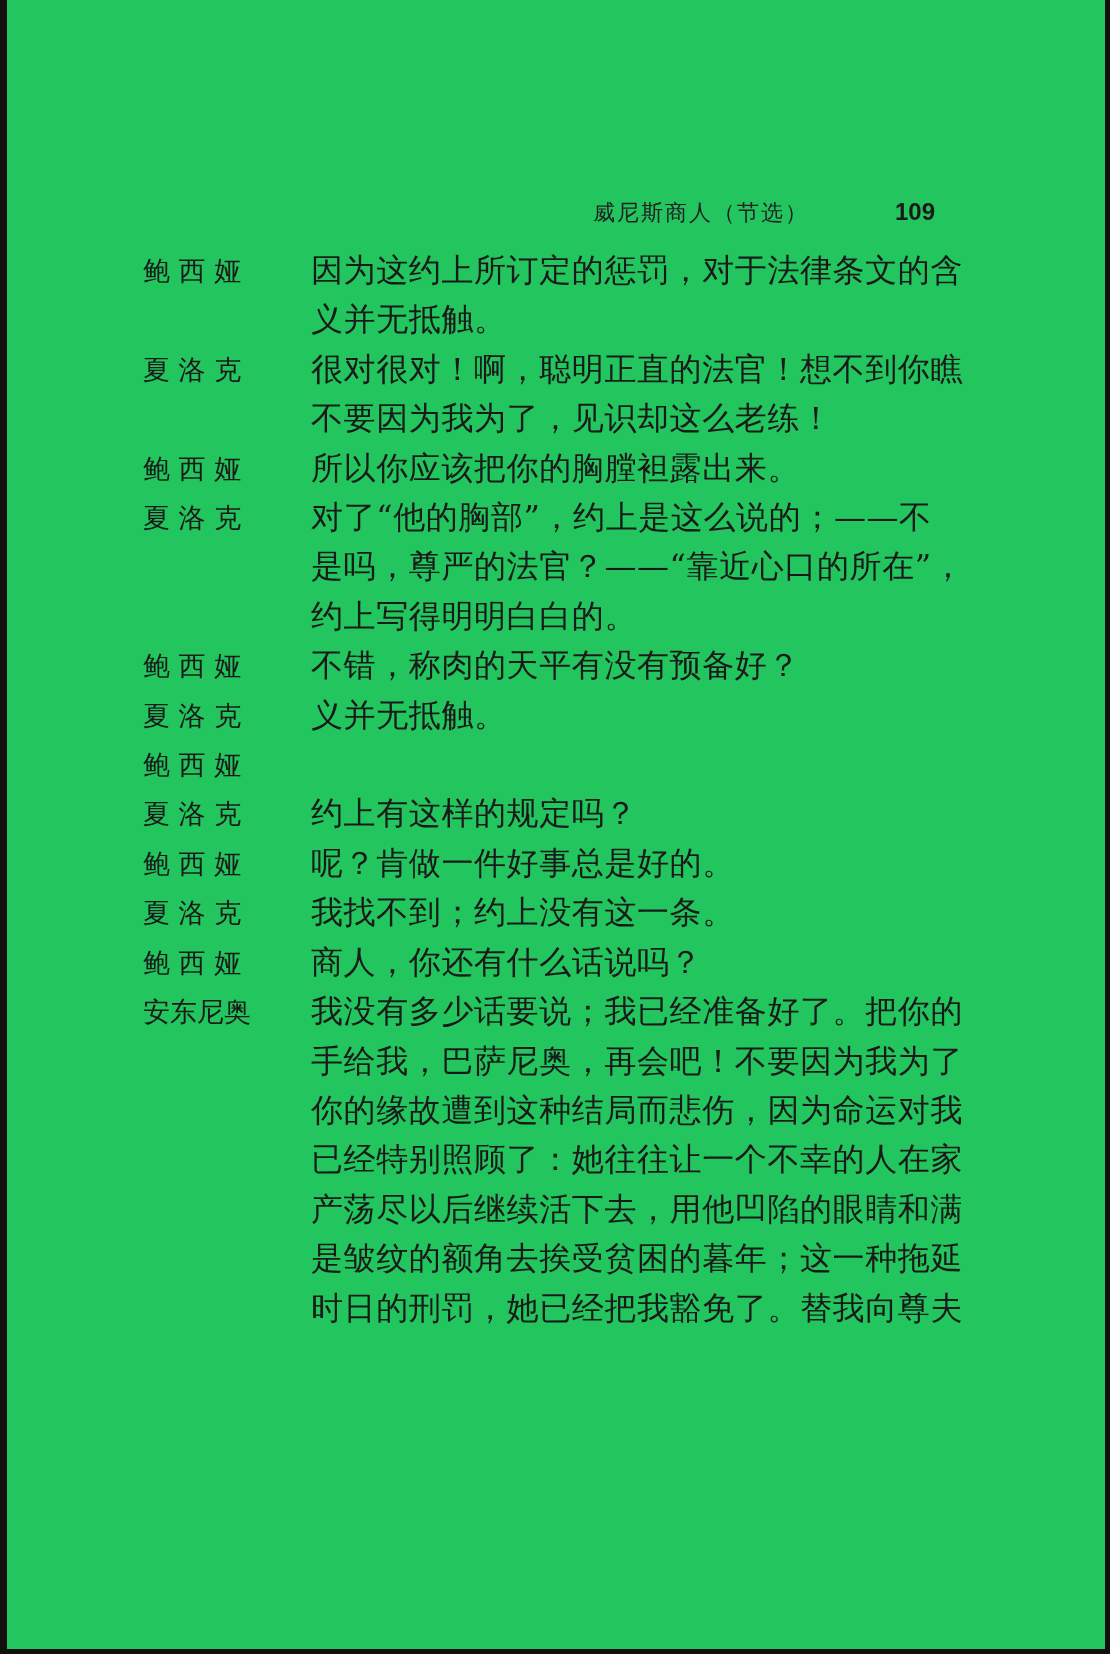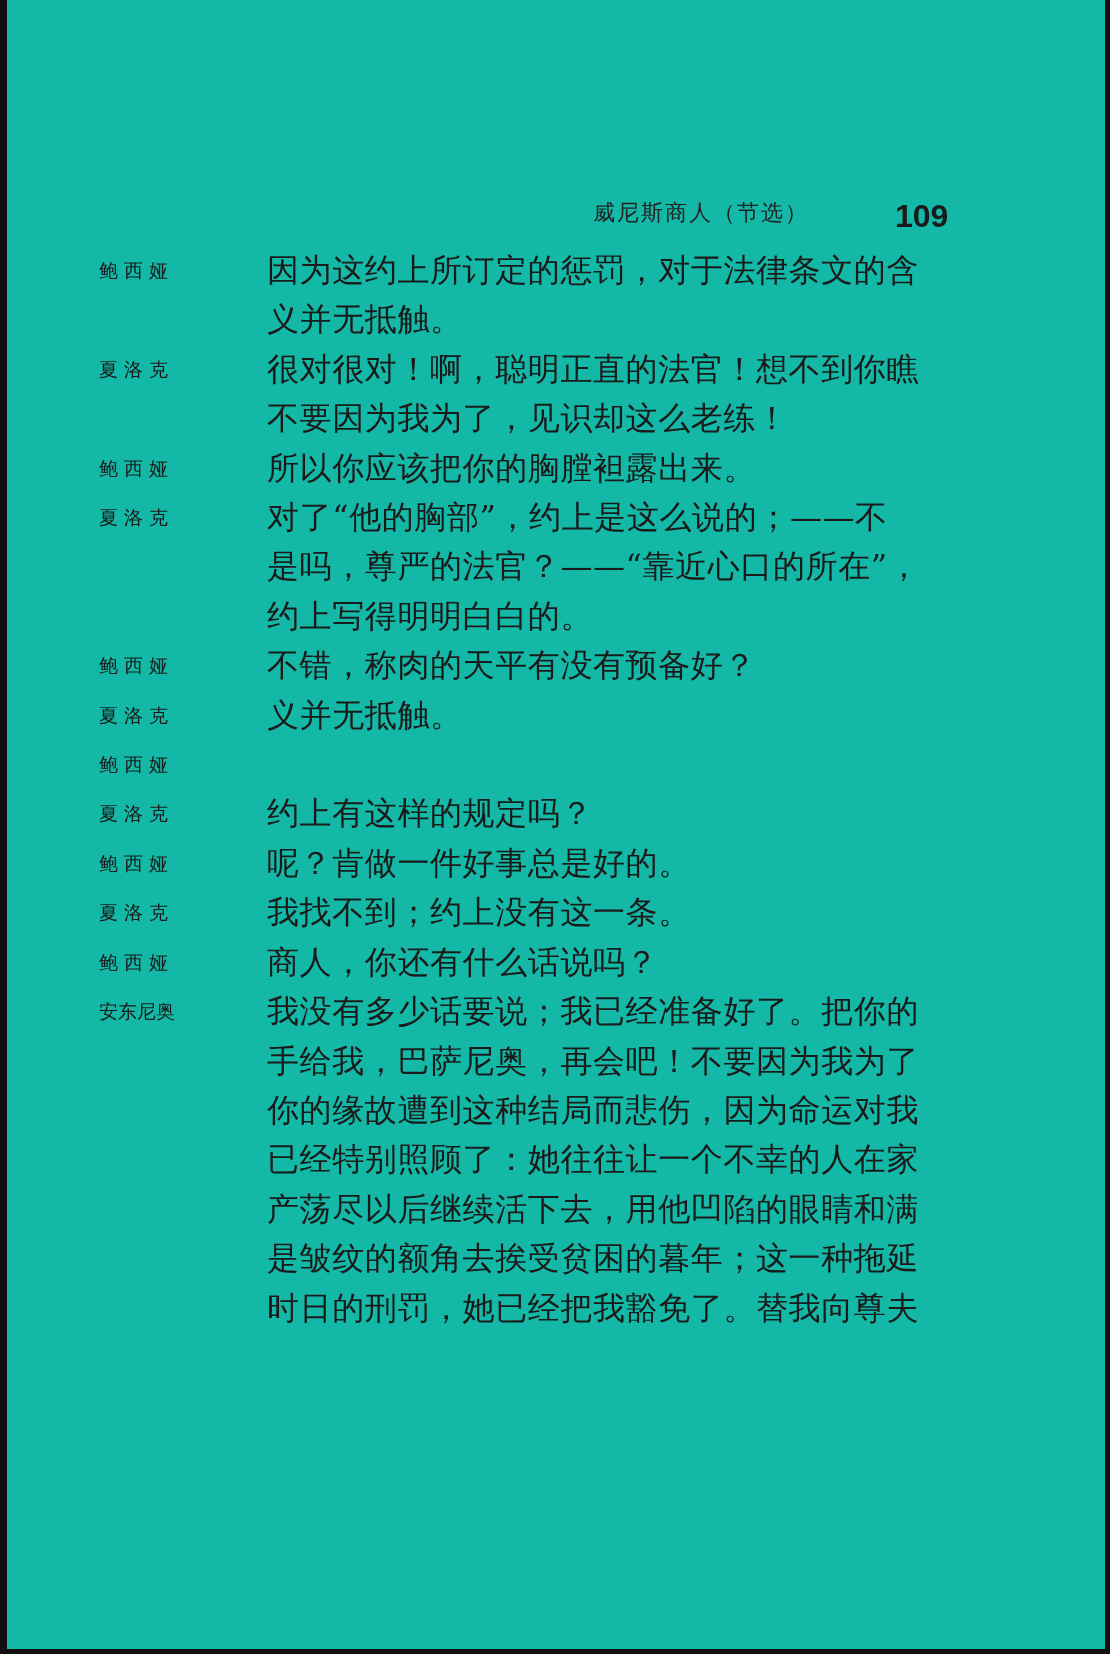--- a/index.html
+++ b/index.html
@@ -6,45 +6,46 @@
   body {
     width: 1110px; height: 1654px; overflow: hidden;
     background: #ffffff;
     position: relative;
     font-family: "DejaVu Serif", "Liberation Serif", serif;
     color: #1a1a1a;
   }
   .page {
     position: absolute; left: 0; top: 0;
     width: 1110px; height: 1654px;
-    background: #14b8a6;
+    background: #22c55e;
     box-sizing: border-box;
     border-left: 7px solid #111;
     border-right: 5px solid #111;
     border-bottom: 5px solid #111;
   }
   .running-head {
     position: absolute; top: 198px; left: 586px;
     font-size: 22px; letter-spacing: 2px;
     color: #222;
   }
   .page-number {
     position: absolute; top: 198px; left: 888px;
     font-family: "Liberation Sans", "DejaVu Sans", sans-serif;
-    font-size: 32px; font-weight: bold; color: #1a1a1a;
+    font-size: 24px; font-weight: bold; color: #1a1a1a;
   }
   .dialogue {
     position: absolute; top: 246px; left: 92px;
     width: 860px;
   }
   .entry { display: flex; }
   .speaker {
     width: 168px; flex: 0 0 168px;
-    font-size: 19px; line-height: 49.4px;
+    font-size: 27px; line-height: 49.4px;
     white-space: nowrap;
+    margin-left: 44px;
   }
   .lines { flex: 1; }
   .line {
     font-size: 32px; line-height: 49.4px;
     white-space: nowrap;
     letter-spacing: 0.6px;
   }
 </style>
 </head>
 <body>

